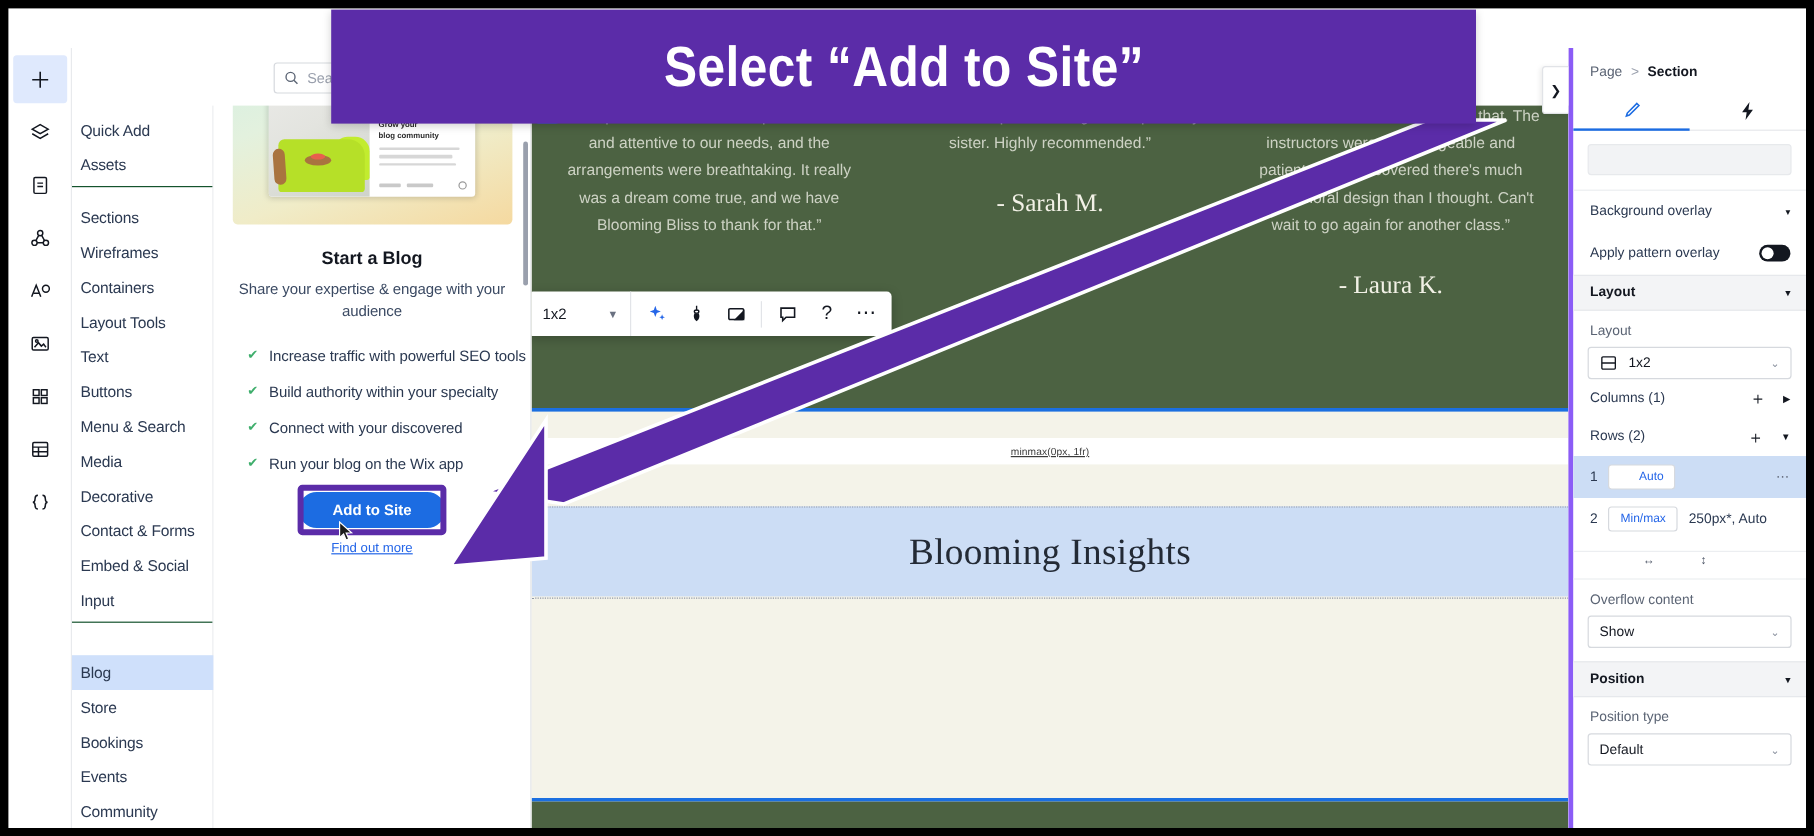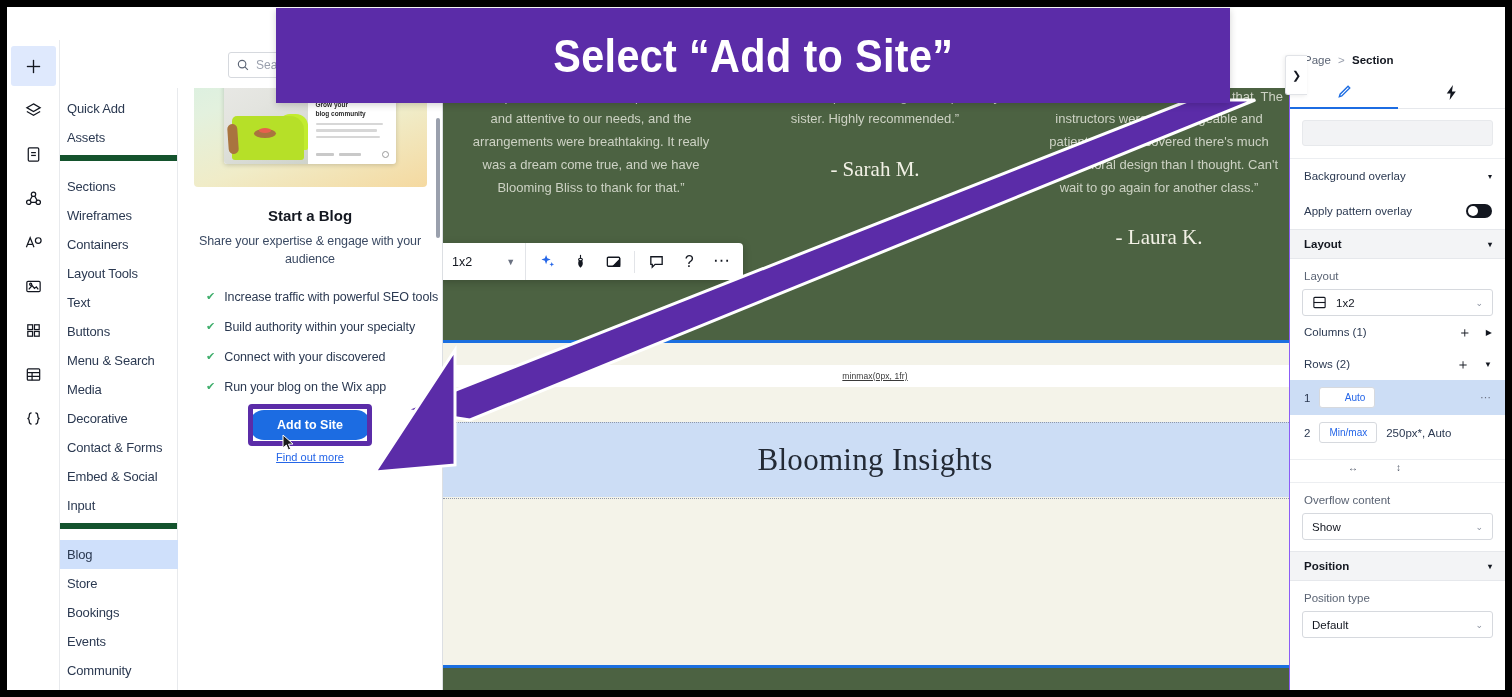--- a/index.html
+++ b/index.html
@@ -30,28 +30,29 @@
   
   .add-panel {
     position:absolute; left:60px; top:40px; width:118px; height:650px;
     background:#fff; border-right:1px solid #e8eaed;
   }
   .panel-title {
     font-size:14.5px; font-weight:700; color:#131720;
     padding:20px 0 18px 7px; letter-spacing:-.1px;
   }
   .menu-group { padding:0 0 0 7px; }
-  .menu-group.divided { border-top:6px solid #14532d; padding-top:11px; margin-top:3px; }
+  .menu-group.divided { border-top:1px solid #14532d; padding-top:11px; margin-top:3px; }
   .menu-item {
     font-size:13px; color:#32547a; padding:7px 0 7px 0; cursor:pointer;
     white-space:nowrap; letter-spacing:-.15px; color:#2b3951;
   }
   .menu-item.sel {
     background:#cfe0fb; color:#2566e8; margin-left:-7px; padding-left:7px;
     width:118px;
+    margin-top:16px;
   }
   .menu-item.apps { color:#2b3951; }
 
   
   .promo-panel {
     position:absolute; left:178px; top:40px; width:265px; height:650px;
     background:#fff; border-right:1px solid #dcdfe3;
   }
   .promo-img {
     margin:11px auto 0; width:233px; height:136px; border-radius:4px;
@@ -191,22 +192,22 @@
     cursor:pointer; color:#131720;
   }
   .tb-sep { width:1px; height:22px; background:#e2e4e8; margin:0 3px; }
   .tb-blue-chip {
     position:absolute; left:2px; top:46px; background:#1c6ce2; color:#fff;
     font-size:10px; border-radius:4px; padding:3px 7px; z-index:12;
   }
 
   
   .right-panel {
-    position:absolute; right:7px; top:40px; width:216px; bottom:7px;
-    background:#fff; border-left:1px solid #8b5cf6; overflow:hidden;
+    position:absolute; right:7px; top:40px; width:198px; bottom:7px;
+    background:#fff; border-left:4px solid #8b5cf6; overflow:hidden;
   }
   .crumb { font-size:11.5px; color:#5b6474; padding:14px 0 0 14px; }
   .crumb b { color:#131720; font-weight:700; }
   .crumb .sep { color:#9aa0ad; margin:0 4px; }
   .tabs { display:flex; margin-top:10px; border-bottom:1px solid #e6e8ec; position:relative; }
   .tab { flex:1; display:flex; align-items:center; justify-content:center; height:32px; cursor:pointer; }
   .tab.active::after {
     content:''; position:absolute; left:0; bottom:-1px; width:50%; height:2.5px; background:#1c6ce2;
   }
   .gray-box { margin:11px 12px 0; height:26px; background:#f2f3f5; border:1px solid #e7e9ec; border-radius:3px; }

